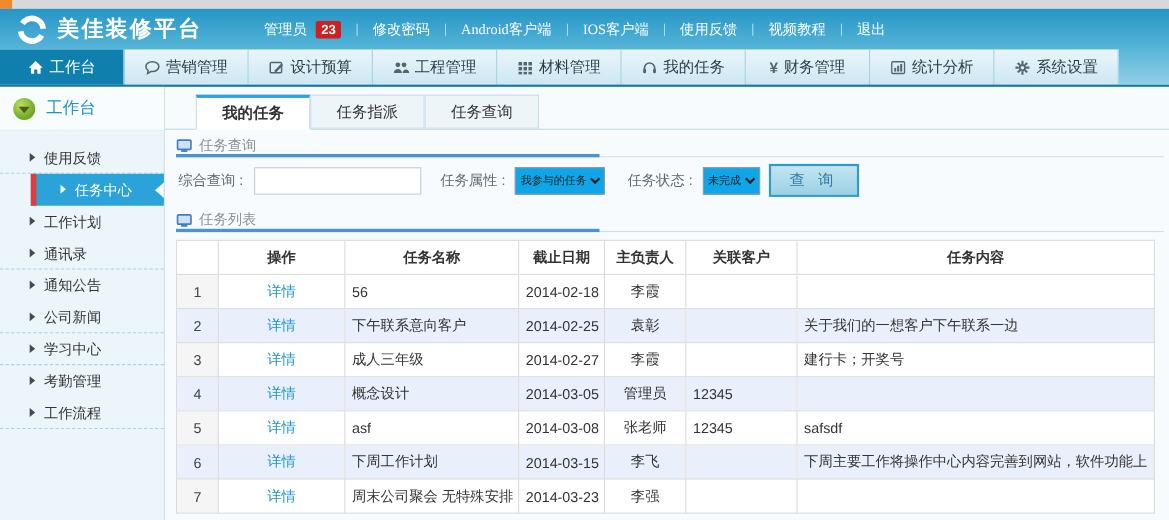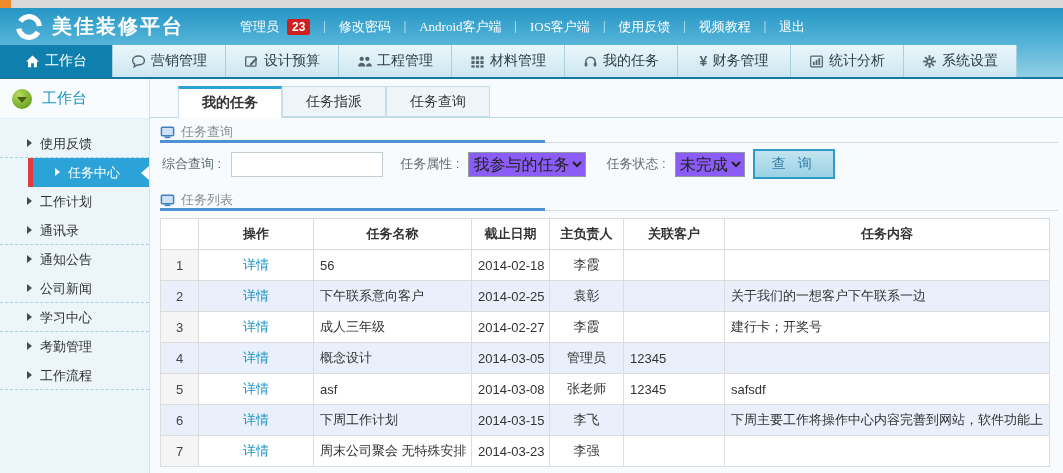--- a/index.html
+++ b/index.html
@@ -72,21 +72,21 @@
   .sec1{top:44px;} .sec2{top:112px;}
   .section-line{position:absolute;left:10px;width:898px;height:1px;background:#d6dde2;}
   .line1{top:63px;} .line2{top:131px;}
   .section-line::before{content:"";position:absolute;left:0;top:-2px;width:385px;height:3px;background:#4d92d5;}
   
   .form-row{position:absolute;top:70px;left:12px;height:30px;display:flex;align-items:center;
     font-size:13px;color:#5f6b73;white-space:nowrap;}
   .kw-input{width:152px;height:25px;margin-left:10px;border:1px solid #c2cdd4;background:#fff;
     padding:0 5px;font-size:13px;}
   .lbl-attr{margin-left:17px;} .lbl-status{margin-left:20px;}
-  select{margin-left:9px;height:25px;border:1px solid #8f9aa1;background:#8b5cf6;font-size:16px;
+  select{margin-left:9px;height:25px;border:1px solid #8f9aa1;background:#0ea5e9;font-size:10px;
     color:#222;font-family:inherit;}
   .query-btn{margin-left:8px;width:82px;height:30px;border:2px solid #2f9cc6;
     background:linear-gradient(180deg,#c3e4f0,#9bd1e5);color:#2f7ca8;font-size:14px;
     letter-spacing:4px;cursor:pointer;font-family:inherit;}
   
   .task-table{position:absolute;top:139px;left:10px;width:890px;border-collapse:collapse;
     font-size:13px;color:#333;background:#fff;table-layout:fixed;}
   .task-table th,.task-table td{border:1px solid #dcdcdc;height:31px;padding:0 6px;overflow:hidden;white-space:nowrap;}
   .task-table th{font-weight:bold;text-align:center;background:#fff;border-radius:12px;}
   td.c-num{background:#f5f5f5;text-align:center;color:#444;}

